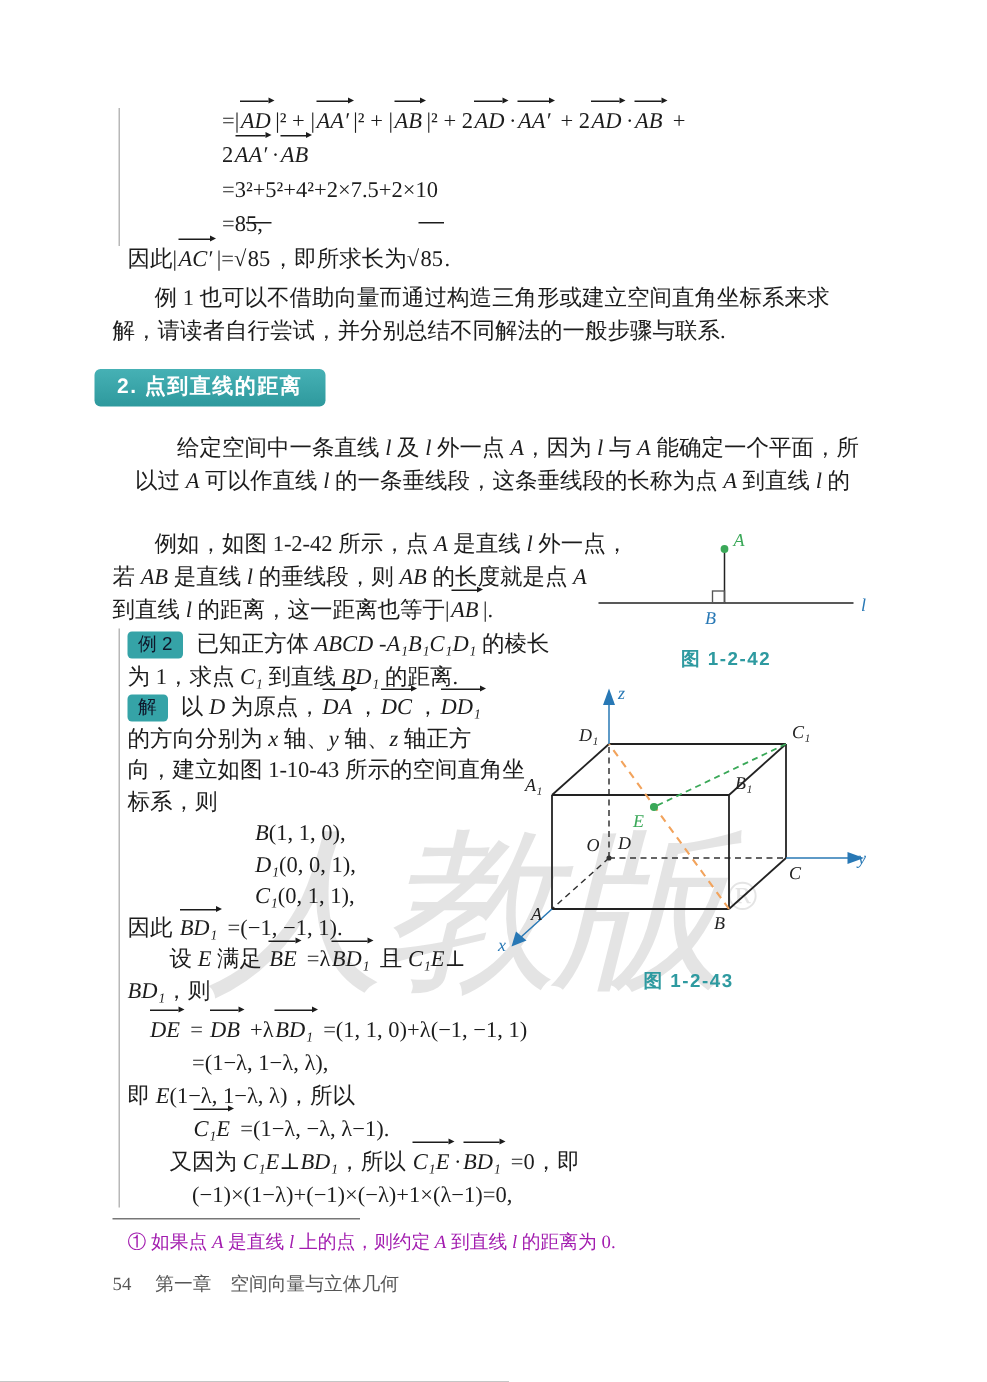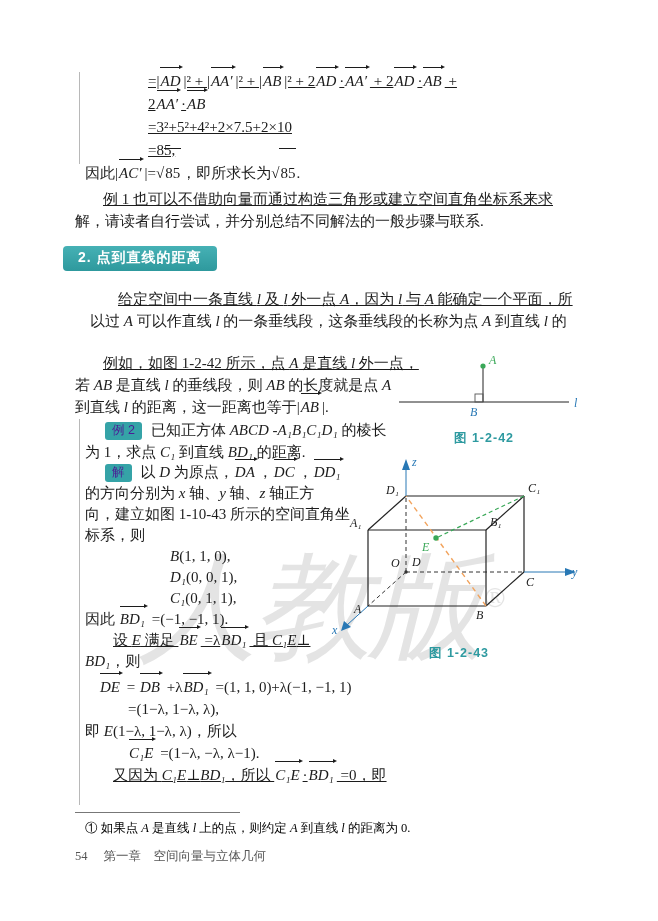--- a/index.html
+++ b/index.html
@@ -4,50 +4,50 @@
 <style>
   html,body{margin:0;padding:0;background:#9a9a9a;}
   .page{position:relative;width:658px;height:921px;background:#ffffff;overflow:hidden;
         font-family:"Liberation Serif","DejaVu Serif",serif;color:#1c1c1c;font-size:15px;}
   .abs{position:absolute;}
   .line{white-space:nowrap;height:22px;line-height:22px;}
   .f .line{height:23px;line-height:23px;}
   .sol .line{height:21px;line-height:21px;}
   .tail .line{height:22px;line-height:22px;}
   .ind1{padding-left:14px;}
-  .ind2{padding-left:28px;text-decoration:underline;}
+  .ind2{padding-left:28px;}
   .ind3{padding-left:43px;font-family:Liberation Serif, serif;}
-  .ind-f{padding-left:63px;text-decoration:underline;}
+  .ind-f{padding-left:63px;}
   .ind-coord{padding-left:85px;}
   i{font-style:italic;}
   
   .vec{display:inline-block;position:relative;font-style:italic;margin:0 3px 0 1px;}
   .vec::before{content:"";position:absolute;left:0;right:1px;top:-3px;border-top:1px solid currentColor;}
   .vec::after{content:"";position:absolute;right:-3px;top:-5.5px;width:0;height:0;
               border-left:4.5px solid currentColor;border-top:2.5px solid transparent;border-bottom:2.5px solid transparent;}
   
   .rad{border-top:1px solid currentColor;padding:16px 1px;}
   .vrule{position:absolute;width:1px;background:#b8b8b8;}
   .section-badge{position:absolute;left:70px;top:246px;display:flex;align-items:center;height:24px;flex-direction:column;}
   .badge-arrow{width:30px;height:20px;background:#a9cde9;
                clip-path:polygon(0 0,55% 0,100% 50%,55% 100%,0 100%,45% 50%);}
   .badge-box{margin-left:-7px;background:linear-gradient(180deg,#46b1b5,#2e999d);color:#fff;
              font-weight:bold;font-size:14px;padding:3px 15px 4px 15px;border-radius:4px;
              font-family:"Liberation Sans",sans-serif;letter-spacing:1px;}
-  .ex-badge{display:inline-block;background:#35a3a7;color:#4c1d95;font-size:12.5px;
+  .ex-badge{display:inline-block;background:#35a3a7;color:#0f172a;font-size:12.5px;
             font-family:"Liberation Sans",sans-serif;padding:1px 7px 2px 7px;border-radius:3px;
-            margin-right:9px;vertical-align:1px;line-height:15px;margin-left:20px;}
+            margin-right:9px;vertical-align:1px;line-height:15px;}
   .caption{color:#2e9aa0;font-family:"Liberation Sans",sans-serif;font-weight:bold;
            font-size:12.5px;text-align:center;margin-top:4px;letter-spacing:1px;}
   .watermark{position:absolute;left:140px;top:528px;font-size:118px;font-style:italic;
              color:rgba(90,90,90,0.16);letter-spacing:-4px;white-space:nowrap;z-index:0;
              font-family:"DejaVu Serif",serif;}
   .watermark sup{font-size:26px;letter-spacing:0;}
   .fnrule{position:absolute;border-top:1px solid #777;}
-  .footnote{font-size:12.5px;color:#000000;white-space:nowrap;}
+  .footnote{font-size:12.5px;color:#a21caf;white-space:nowrap;}
   .footer{font-size:12.5px;color:#555;white-space:nowrap;}
   .footer .pnum{margin-right:16px;}
   svg text{font-family:"Liberation Serif","DejaVu Serif",serif;font-size:12px;font-style:italic;}
 </style>
 </head>
 <body>
 
 <div class="page">
 
   <div class="watermark"><span>人教版</span><sup>®</sup></div>
@@ -164,20 +164,21 @@
     </svg>
     <div class="caption">图 1-2-43</div>
   </div>
 
   <div class="abs tail" style="left:85px;top:676px;width:445px;">
     <div class="line ind1"><span class="vec">DE</span> = <span class="vec">DB</span> +λ<span class="vec">BD₁</span> =(1, 1, 0)+λ(−1, −1, 1)</div>
     <div class="line ind3">=(1−λ, 1−λ, λ),</div>
     <div class="line">即 <i>E</i>(1−λ, 1−λ, λ)，所以</div>
     <div class="line ind3"><span class="vec">C₁E</span> =(1−λ, −λ, λ−1).</div>
     <div class="line ind2">又因为 <i>C₁E</i>⊥<i>BD₁</i>，所以 <span class="vec">C₁E</span>·<span class="vec">BD₁</span> =0，即</div>
+    <div class="line ind3">(−1)×(1−λ)+(−1)×(−λ)+1×(λ−1)=0,</div>
   </div>
 
   <div class="fnrule" style="left:75px;top:812px;width:165px;"></div>
   <div class="abs footnote" style="left:85px;top:820px;">①  如果点 <i>A</i> 是直线 <i>l</i> 上的点，则约定 <i>A</i> 到直线 <i>l</i> 的距离为 0.</div>
 
   <div class="abs footer" style="left:75px;top:848px;text-align:right;">
     <span class="pnum">54</span><span>第一章　空间向量与立体几何</span>
   </div>
 
 </div>

